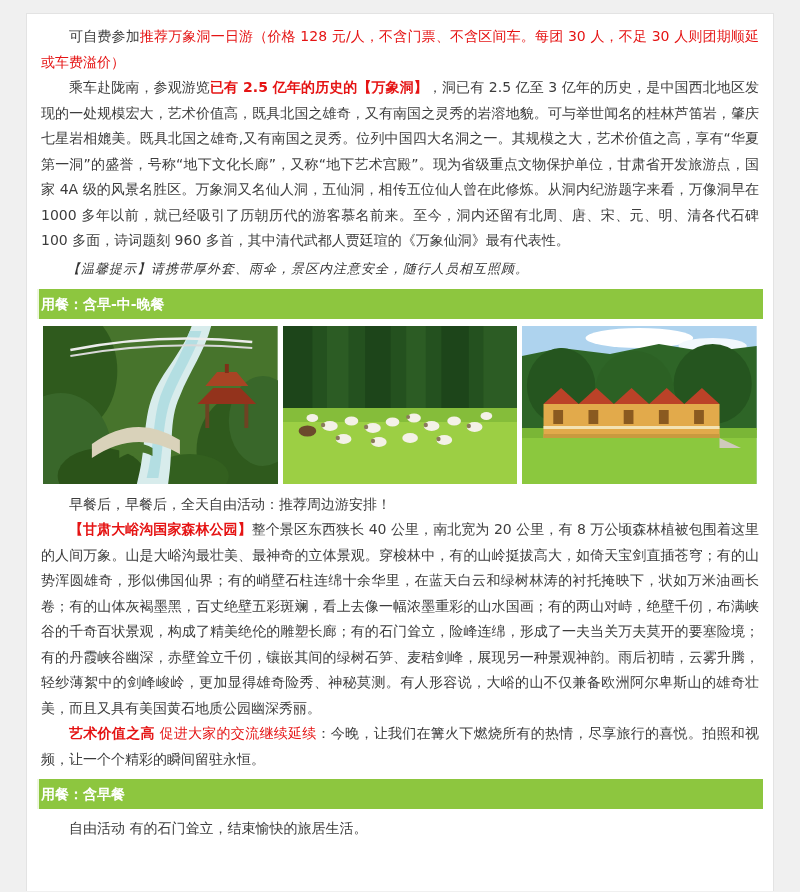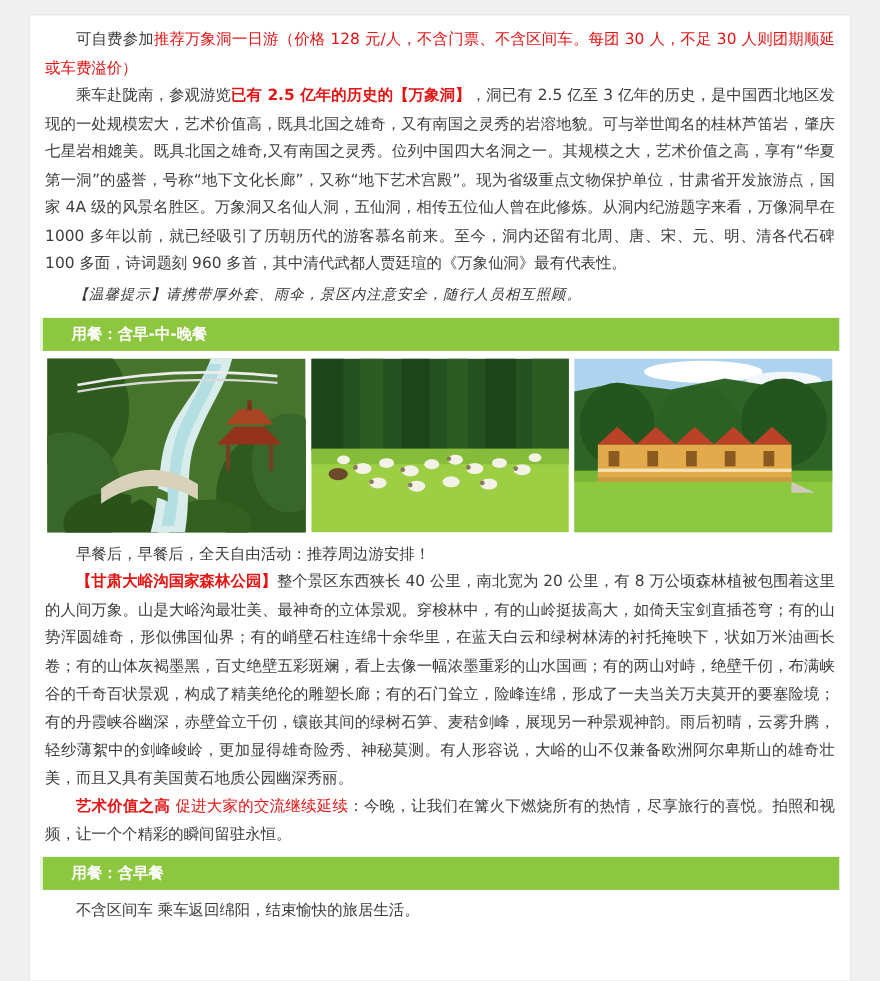--- a/index.html
+++ b/index.html
@@ -25,21 +25,21 @@
     font-family:"DejaVu Serif","Liberation Serif",serif;font-style:italic;
     font-size:13px;line-height:26px;color:#333;
     text-indent:2em;letter-spacing:1px;
   }
   .day-bar{
     display:flex;align-items:stretch;
     height:30px;line-height:30px;margin:7px 2px;
     background:#8dc63f;color:#ffffff;font-weight:bold;font-size:14px;flex-direction:column;
   }
   .bar-title{flex:1;padding-left:12px;white-space:nowrap;overflow:hidden;}
-  .bar-meals{width:137px;border-left:2px solid rgba(255,255,255,.85);padding-left:26px;box-sizing:border-box;white-space:nowrap;}
+  .bar-meals{width:137px;border-left:2px solid rgba(255,255,255,.85);padding-left:2px;box-sizing:border-box;white-space:nowrap;}
   .bar-stay{width:144px;border-left:2px solid rgba(255,255,255,.85);padding-left:10px;box-sizing:border-box;white-space:nowrap;}
   .photos{display:flex;gap:5px;margin:2px 8px 8px;}
   .photo{flex:1;height:158px;min-width:0;}
   .photo svg{display:block;width:100%;height:100%;}
 </style>
 </head>
 <body>
 
 <div class="page">
 
@@ -156,15 +156,15 @@
 
   <p class="para"><span class="red bold">【甘肃大峪沟国家森林公园】</span><span>整个景区东西狭长 40 公里，南北宽为 20 公里，有 8 万公顷森林植被包围着这里的人间万象。山是大峪沟最壮美、最神奇的立体景观。穿梭林中，有的山岭挺拔高大，如倚天宝剑直插苍穹；有的山势浑圆雄奇，形似佛国仙界；有的峭壁石柱连绵十余华里，在蓝天白云和绿树林涛的衬托掩映下，状如万米油画长卷；有的山体灰褐墨黑，百丈绝壁五彩斑斓，看上去像一幅浓墨重彩的山水国画；有的两山对峙，绝壁千仞，布满峡谷的千奇百状景观，构成了精美绝伦的雕塑长廊；有的石门耸立，险峰连绵，形成了一夫当关万夫莫开的要塞险境；有的丹霞峡谷幽深，赤壁耸立千仞，镶嵌其间的绿树石笋、麦秸剑峰，展现另一种景观神韵。雨后初晴，云雾升腾，轻纱薄絮中的剑峰峻岭，更加显得雄奇险秀、神秘莫测。有人形容说，大峪的山不仅兼备欧洲阿尔卑斯山的雄奇壮美，而且又具有美国黄石地质公园幽深秀丽。</span></p>
 
   <p class="para"><span class="red bold">艺术价值之高</span><span class="red"> 促进大家的交流继续延续</span><span>：今晚，让我们在篝火下燃烧所有的热情，尽享旅行的喜悦。拍照和视频，让一个个精彩的瞬间留驻永恒。</span></p>
 
   <div class="day-bar">
     <div class="bar-title">D10：官鹅沟——绵阳（汽车）</div>
     <div class="bar-meals">用餐：含早餐</div>
   </div>
 
-  <p class="para">不含区间车 乘车返回绵阳，结束愉快的旅居生活。</p>
+  <p class="para">自由活动 有的石门耸立，结束愉快的旅居生活。</p>
 
 </div>
 
 </body></html>

